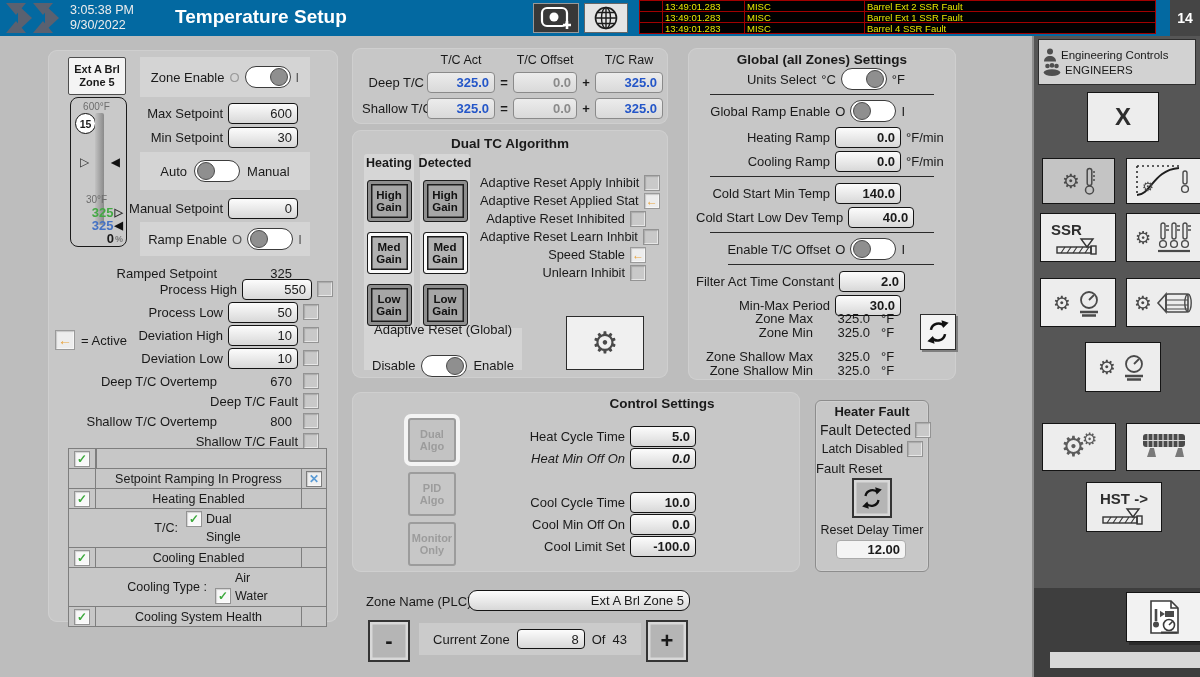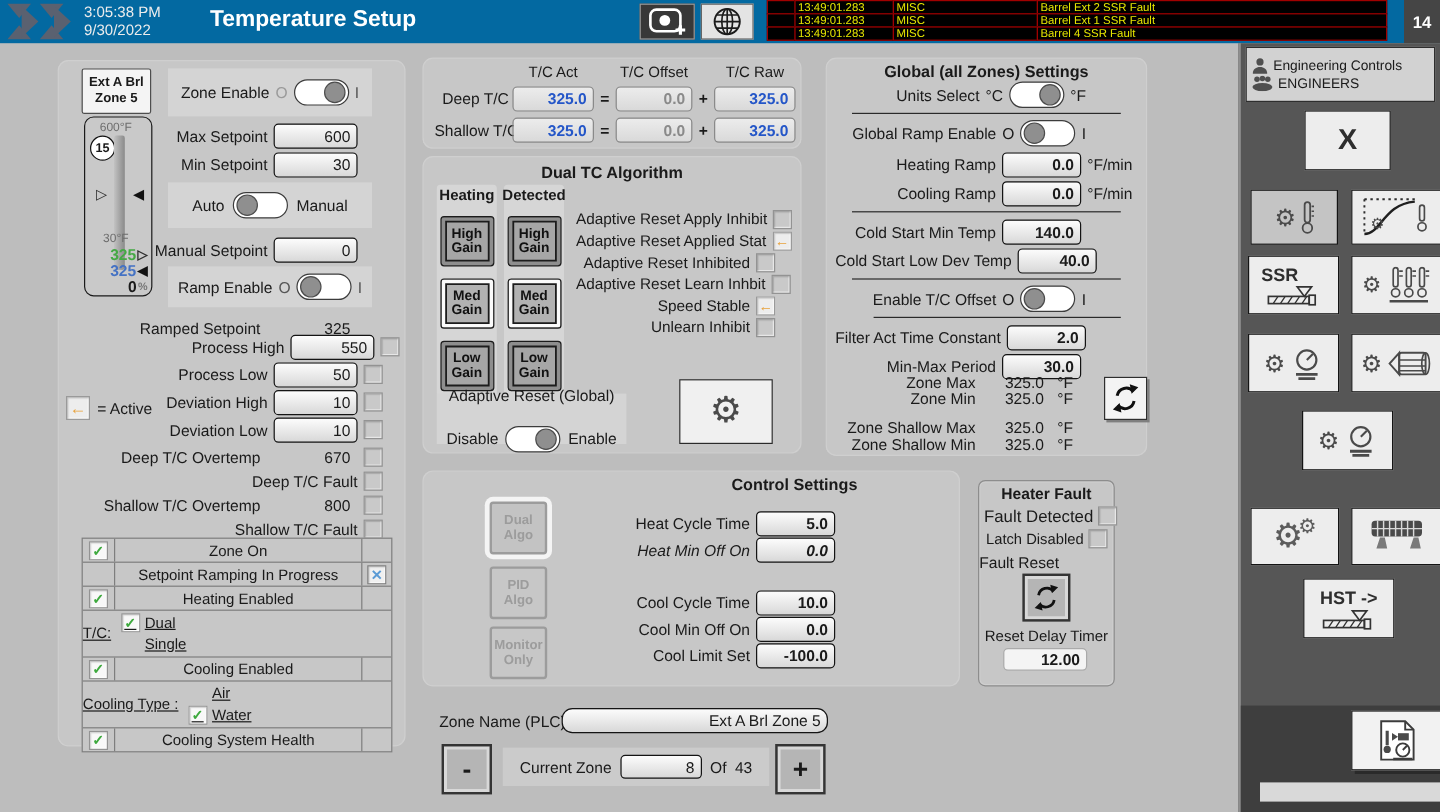--- a/index.html
+++ b/index.html
@@ -75,21 +75,21 @@
     border-radius:50%;background:#fff;font-size:10.5px;font-weight:bold;display:flex;align-items:center;justify-content:center;}
   .sl-track{position:absolute;background:linear-gradient(90deg,#c2c2c2,#8a8a8a);border-radius:2px;}
   .sl-val{position:absolute;right:3px;font-size:13px;font-weight:bold;display:flex;align-items:center;gap:1px;white-space:nowrap;}
   .stable{position:absolute;border:1px solid #7e7e7e;background:#c7c7c7;}
   .srow{display:flex;align-items:stretch;border-top:1px solid #7e7e7e;height:19px;}
   .srow:first-child{border-top:none;}
   .srow.tall{height:38px;}
   .sc1{width:26px;border-right:1px solid #7e7e7e;display:flex;align-items:center;justify-content:center;}
   .sc2{flex:1;display:flex;align-items:center;justify-content:center;font-size:12.5px;}
   .sc3{width:24px;border-left:1px solid #7e7e7e;display:flex;align-items:center;justify-content:center;}
-  .merged{flex:1;display:flex;align-items:center;gap:8px;font-size:12.5px;text-decoration:underline;}
+  .merged{flex:1;display:flex;align-items:center;justify-content:center;gap:8px;font-size:12.5px;}
   .optcol{display:flex;flex-direction:column;gap:1px;}
   .opt{display:flex;align-items:center;gap:4px;height:17px;}
 
   
   .tcgrid{position:absolute;left:10px;display:grid;grid-template-columns:62px 68px 12px 64px 12px 68px;
     column-gap:3px;align-items:center;}
   .tch{text-align:center;font-size:12.5px;}
   .tcsym{text-align:center;font-weight:bold;}
 
   
@@ -293,21 +293,20 @@
     <div class="row" style="left:12px;right:19px;top:380px;">
       <span class="lab">Shallow T/C Fault</span>
       <div class="cb"></div>
     </div>
 
     <div class="stable" style="left:20px;top:398px;width:257px;">
       <div class="srow">
         <div class="sc1">
             <div class="cb on">✓</div>
           </div>
-        <div class="sc2">Zone On</div>
         <div class="sc3"></div>
       </div>
       <div class="srow">
         <div class="sc1"></div>
         <div class="sc2">Setpoint Ramping In Progress</div>
         <div class="sc3">
             <div class="cb x">✕</div>
           </div>
       </div>
       <div class="srow">

